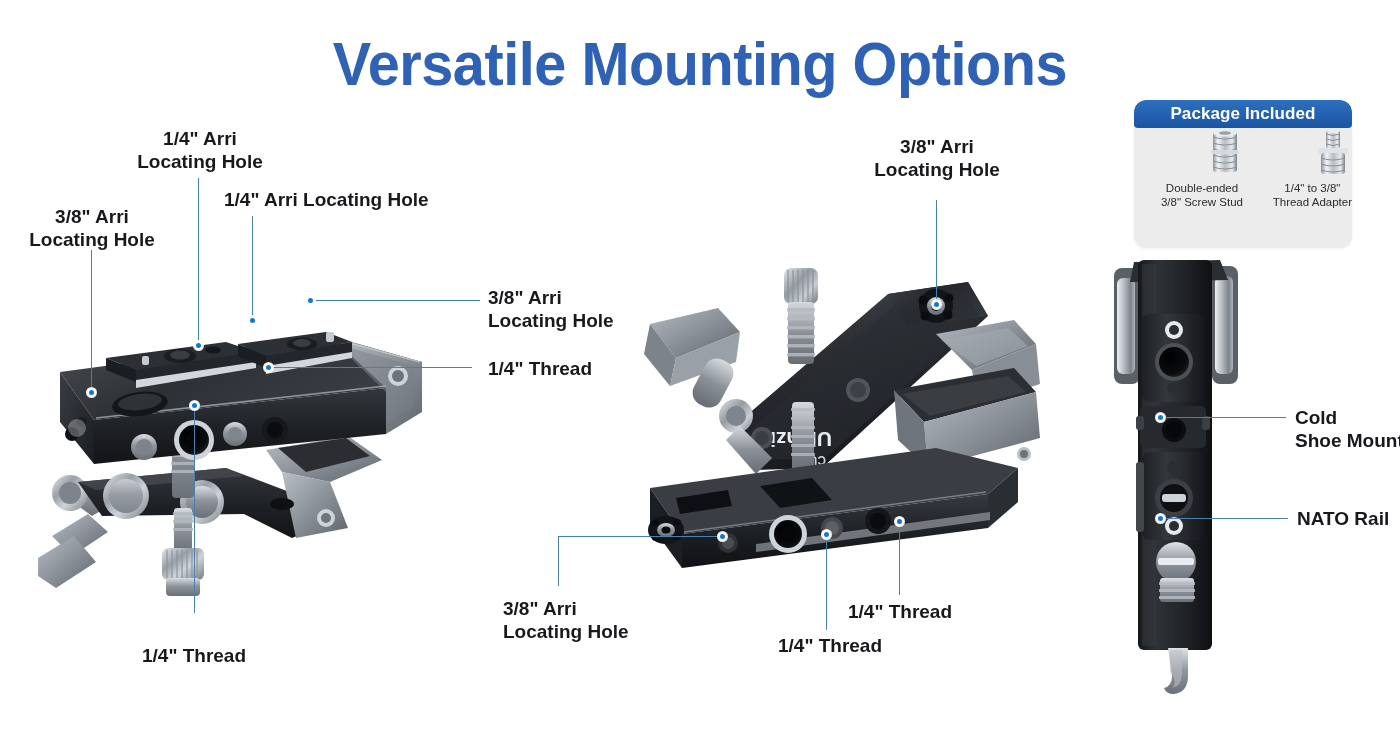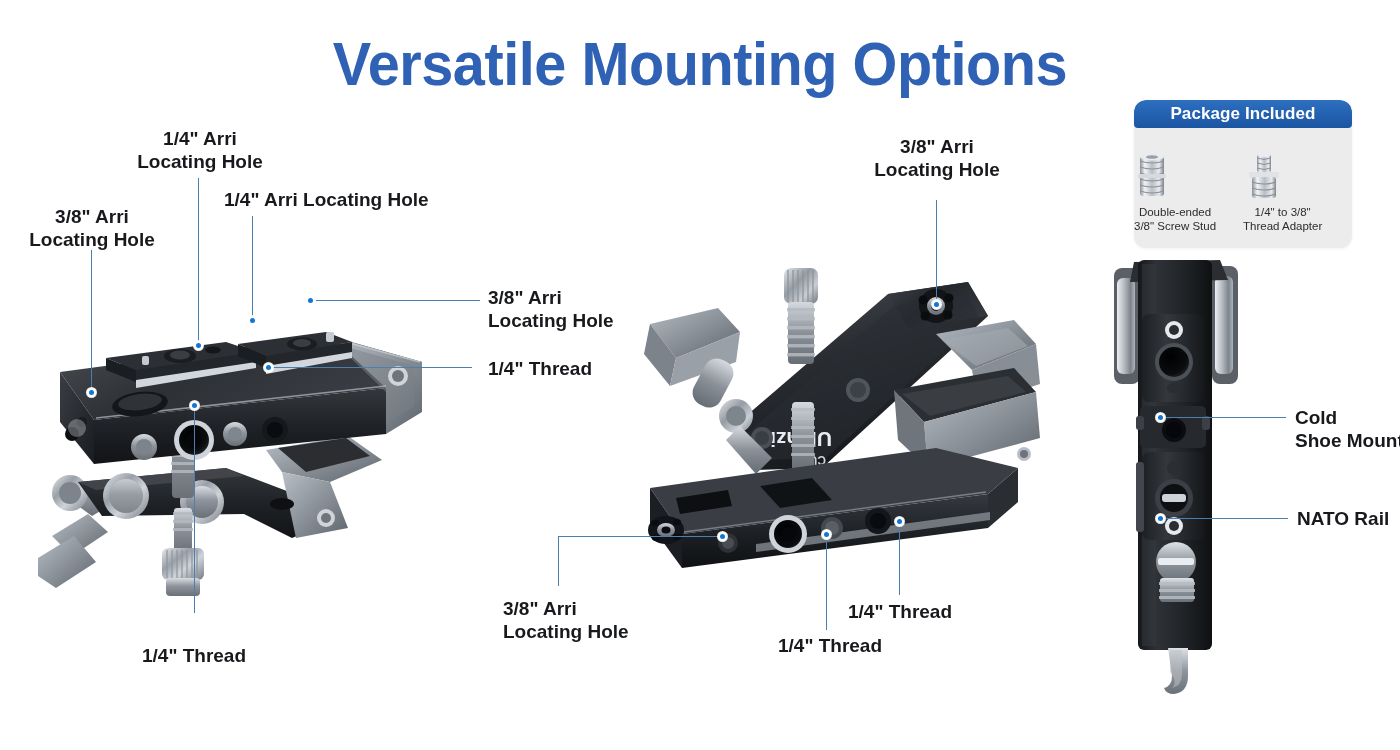--- a/index.html
+++ b/index.html
@@ -71,22 +71,22 @@
     font-size:17px;font-weight:700;
     display:flex;align-items:center;justify-content:center;
     letter-spacing:.1px;
   }
   .pkg-body{
     position:absolute;left:0;top:28px;width:218px;height:120px;
     display:flex;
   }
   .pkg-col{
     flex:1;display:flex;flex-direction:column;
-    align-items:flex-start;justify-content:flex-start;
-    padding-top:24px;
+    align-items:flex-end;justify-content:flex-start;
+    padding-top:0;
   }
   .pkg-cap{
     font-size:11.5px;color:#2c2c2c;text-align:center;
     line-height:1.25;white-space:pre-line;margin-top:5px;font-weight:400;
   }
 
   
   .screwA{width:36px;height:48px;position:relative;}
   .screwB{width:40px;height:48px;position:relative;}
 

